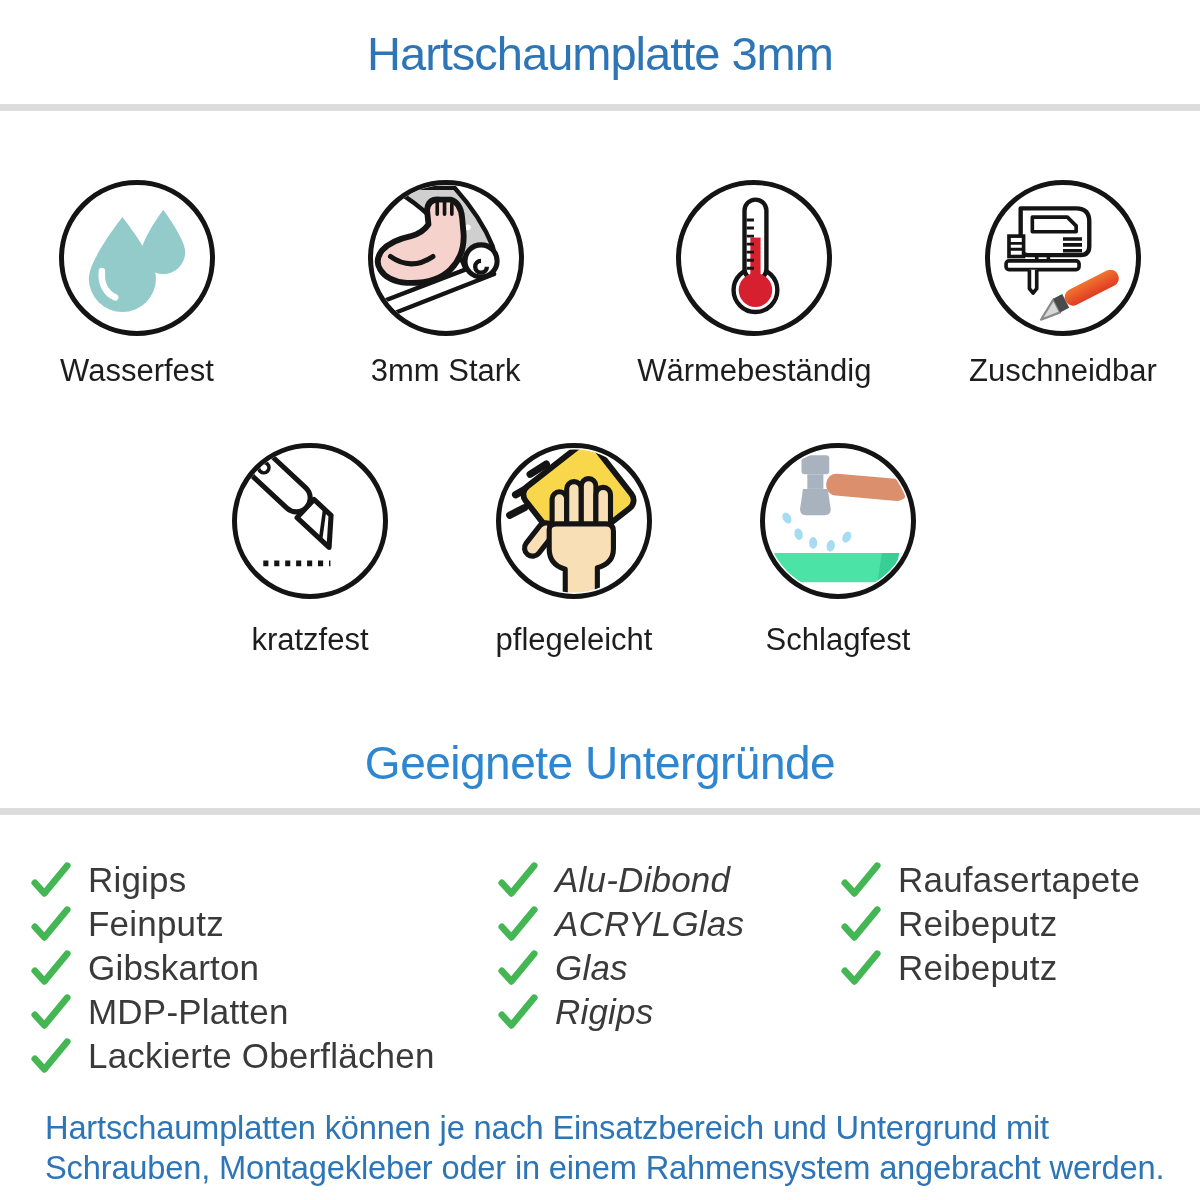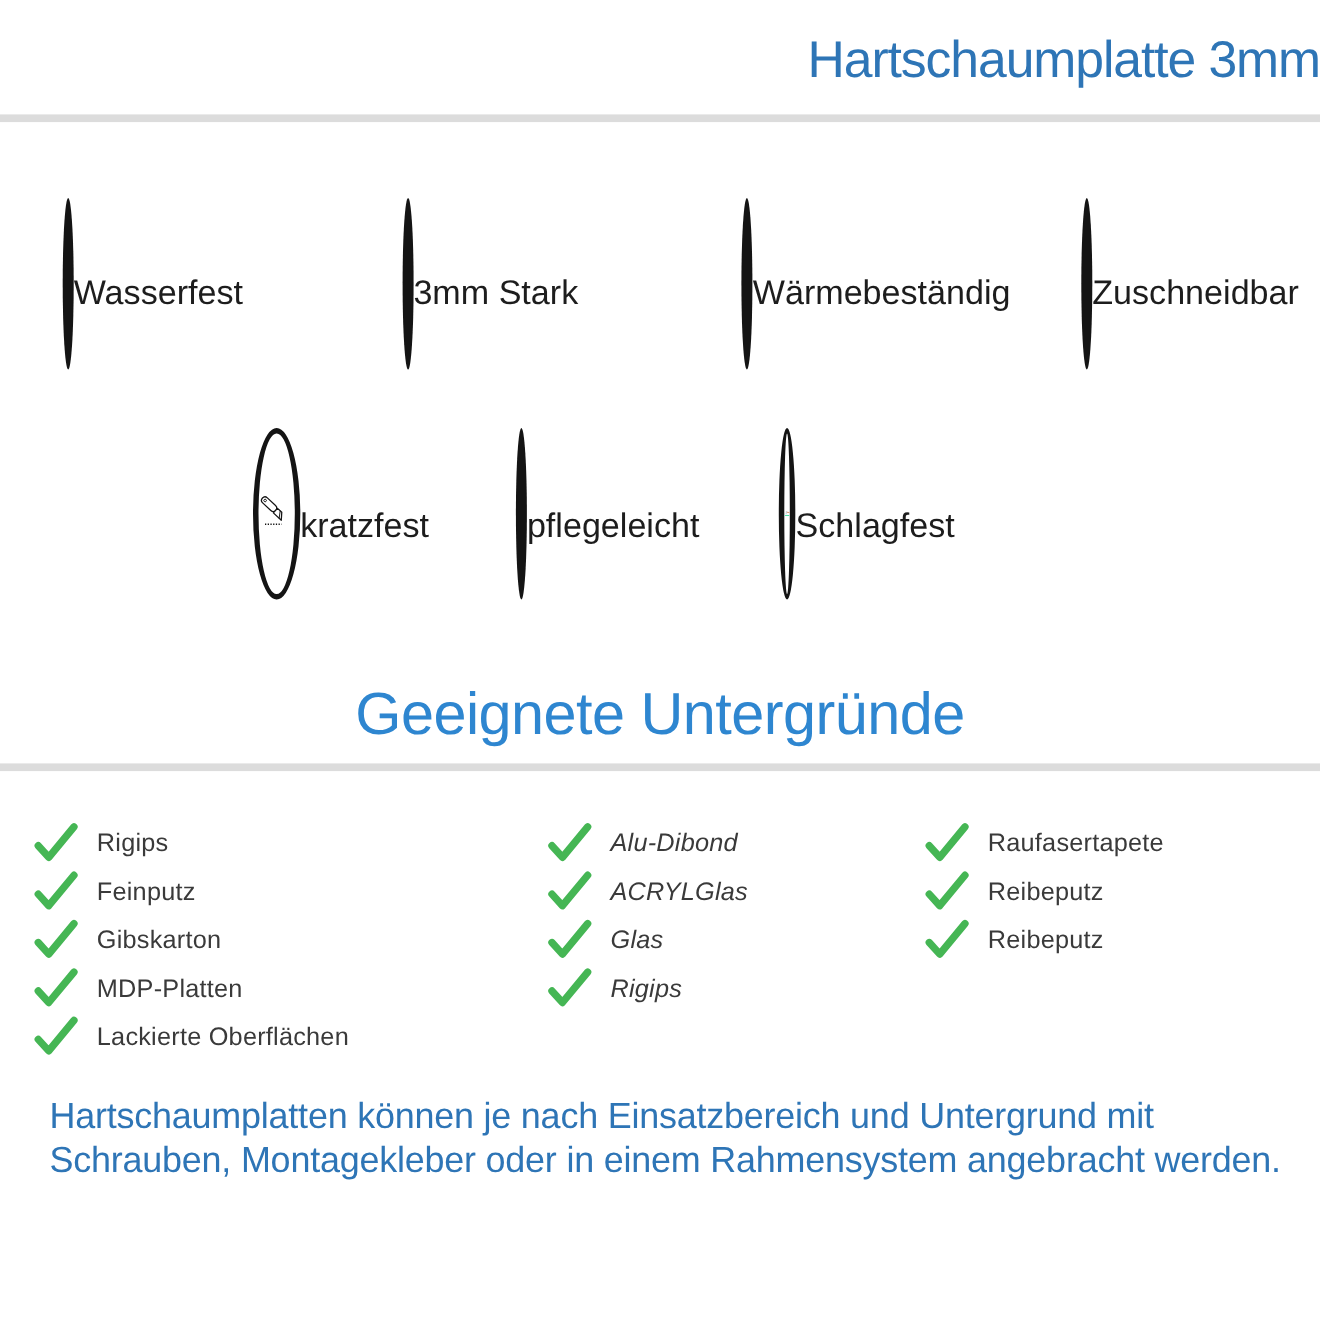--- a/index.html
+++ b/index.html
@@ -1,39 +1,39 @@
 <!DOCTYPE html>
 <html style="--title-blue: #2E75B6; --section-blue: #2E86D0; --divider-gray: #DCDCDC; --check-green: #45B654; --drop-teal: #93CBCA; --muscle-pink: #F6D2CC; --roll-gray: #CFCFCF; --thermo-red: #D6202F; --knife-red: #E03B22; --knife-orange: #F0752F; --cloth-yellow: #F8D74B; --skin-tone: #F8DFB6; --hammer-gray: #A9B3BF; --handle-salmon: #DC8F6C; --splash-blue: #A5DCF2; --surface-green: #4BE3A6;"><head>
 <meta charset="utf-8">
 <style>
   html,body{margin:0;padding:0;width:1200px;height:1200px;background:#ffffff;overflow:hidden;
     font-family:"Liberation Sans",sans-serif;}
   .page{width:1200px;height:1200px;position:relative;}
-  .title{margin:0;padding-top:26px;text-align:right;font-size:47px;font-weight:400;
+  .title{margin:0;padding-top:26px;text-align:center;font-size:47px;font-weight:400;
     letter-spacing:-1px;line-height:56px;color:var(--title-blue);}
   .divider{height:7px;background:var(--divider-gray);width:100%;}
   .divider.top{margin-top:22px;}
   .divider.mid{margin-top:17px;}
   .features{display:flex;}
   .row1{margin-top:69px;padding:0 57px;justify-content:space-between;}
-  .row2{margin-top:53px;padding-left:230px;justify-content:flex-start;gap:79px;}
-  .feature{width:160px;display:flex;flex-direction:row;align-items:center;}
+  .row2{margin-top:53px;padding-left:230px;justify-content:flex-start;gap:104px;}
+  .feature{width:160px;display:flex;flex-direction:column;align-items:center;}
   .circle{width:146px;height:146px;border:5px solid #141414;border-radius:50%;background:#fff;
     overflow:hidden;display:flex;align-items:center;justify-content:center;}
   .feature-label{margin-top:16px;font-size:31px;line-height:38px;color:#1d1d1d;white-space:nowrap;text-align:center;}
   .row2 .feature-label{margin-top:22px;}
-  .section-title{margin:76px 0 0 0;text-align:center;font-size:54px;font-weight:400;
+  .section-title{margin:76px 0 0 0;text-align:center;font-size:46px;font-weight:400;
     letter-spacing:-0.5px;line-height:56px;color:var(--section-blue);}
   .substrates{display:flex;margin-top:43px;padding-left:30px;}
   .col{list-style:none;margin:0;padding:0;}
   .col1{width:467px;}
   .col2{width:343px;font-style:italic;}
   .sub-item{display:flex;align-items:center;height:44px;}
   .check{width:42px;height:42px;flex:0 0 42px;margin-right:16px;}
-  .sub-label{font-size:23px;color:#3a3a3a;white-space:nowrap;letter-spacing:0.2px;}
+  .sub-label{font-size:35px;color:#3a3a3a;white-space:nowrap;letter-spacing:0.2px;}
   .footer{margin:30px 0 0 45px;font-size:33px;line-height:40px;color:var(--title-blue);
     letter-spacing:-0.2px;transform:scaleX(0.99);transform-origin:left top;}
   .footer span{display:block;}
 </style>
 </head>
 <body>
 
 <div class="page">
 
   <h1 class="title">Hartschaumplatte 3mm</h1>

